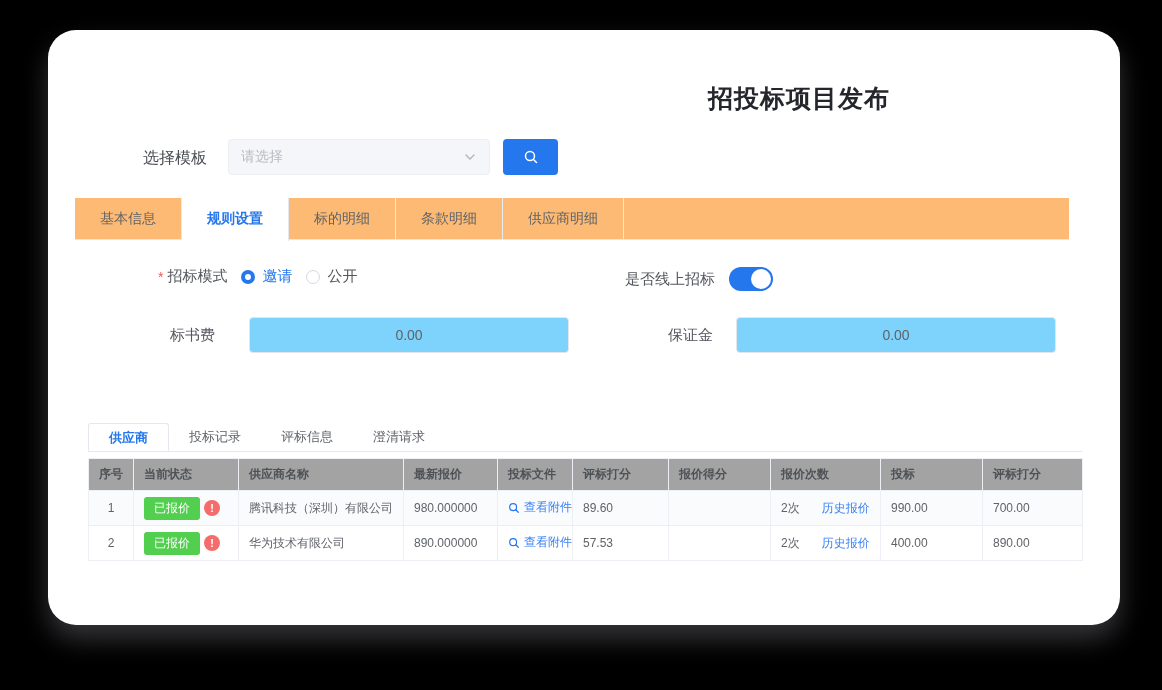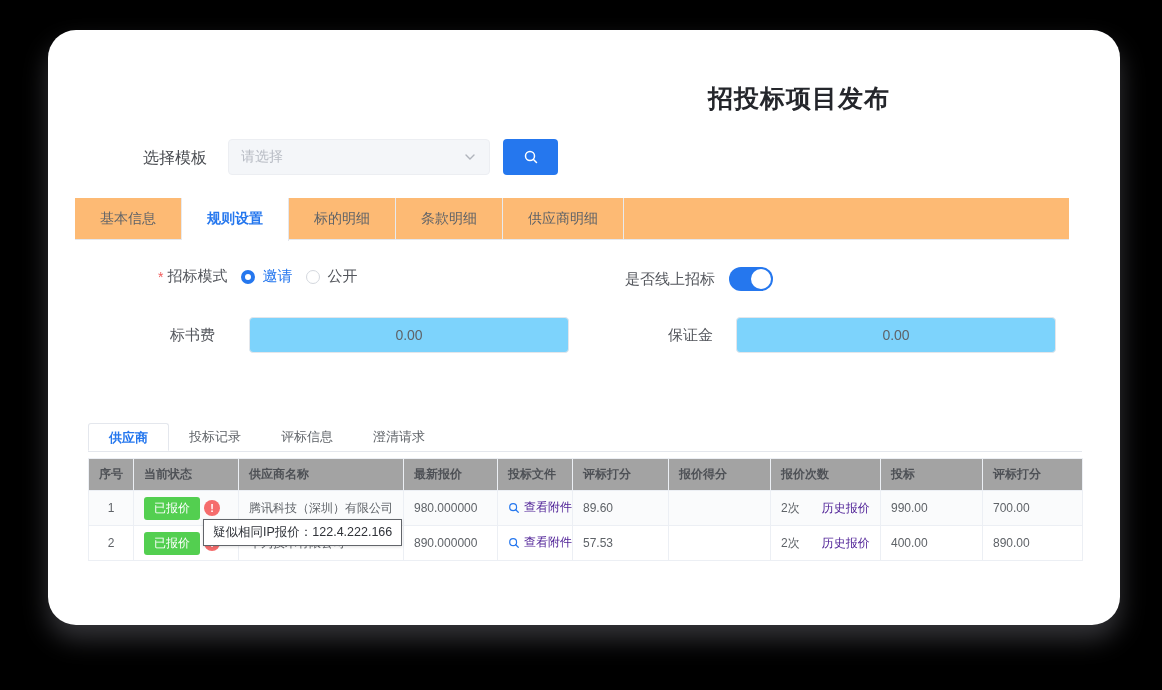--- a/index.html
+++ b/index.html
@@ -81,21 +81,21 @@
   .col-idx { text-align: center !important; }
   .status-badge {
     display: inline-block; background: #53cf50; color: #fff; font-size: 12px;
     padding: 3px 10px; border-radius: 3px; vertical-align: middle;
   }
   .warn-icon {
     display: inline-flex; align-items: center; justify-content: center;
     width: 16px; height: 16px; border-radius: 50%; background: #f56c6c; color: #fff;
     font-size: 11px; font-weight: bold; margin-left: 4px; vertical-align: middle;
   }
-  .tbl-link { color: #4c1d95; cursor: pointer; text-decoration: none; }
+  .tbl-link { color: #3b82f6; cursor: pointer; text-decoration: none; }
   .attach-link { display: inline-flex; align-items: center; gap: 4px; }
   .qc { margin-right: 22px; }
   
   .ip-tooltip {
     position: absolute; left: 155px; top: 489px; background: #fff;
     border: 1px solid #62656a; padding: 4px 9px; font-size: 12.5px; color: #2f3238;
     white-space: nowrap; box-shadow: 0 1px 3px rgba(0,0,0,0.12); z-index: 5;
   }
   svg { display: block; }
 </style>
@@ -243,15 +243,14 @@
         <td></td>
         <td>
           <span class="qc">2次</span><a class="tbl-link">历史报价</a>
         </td>
         <td>400.00</td>
         <td>890.00</td>
       </tr>
     </tbody>
   </table>
 
-  <div class="ip-tooltip">疑似相同IP报价：122.4.222.166</div>
 
 </div>
 
 </body></html>

